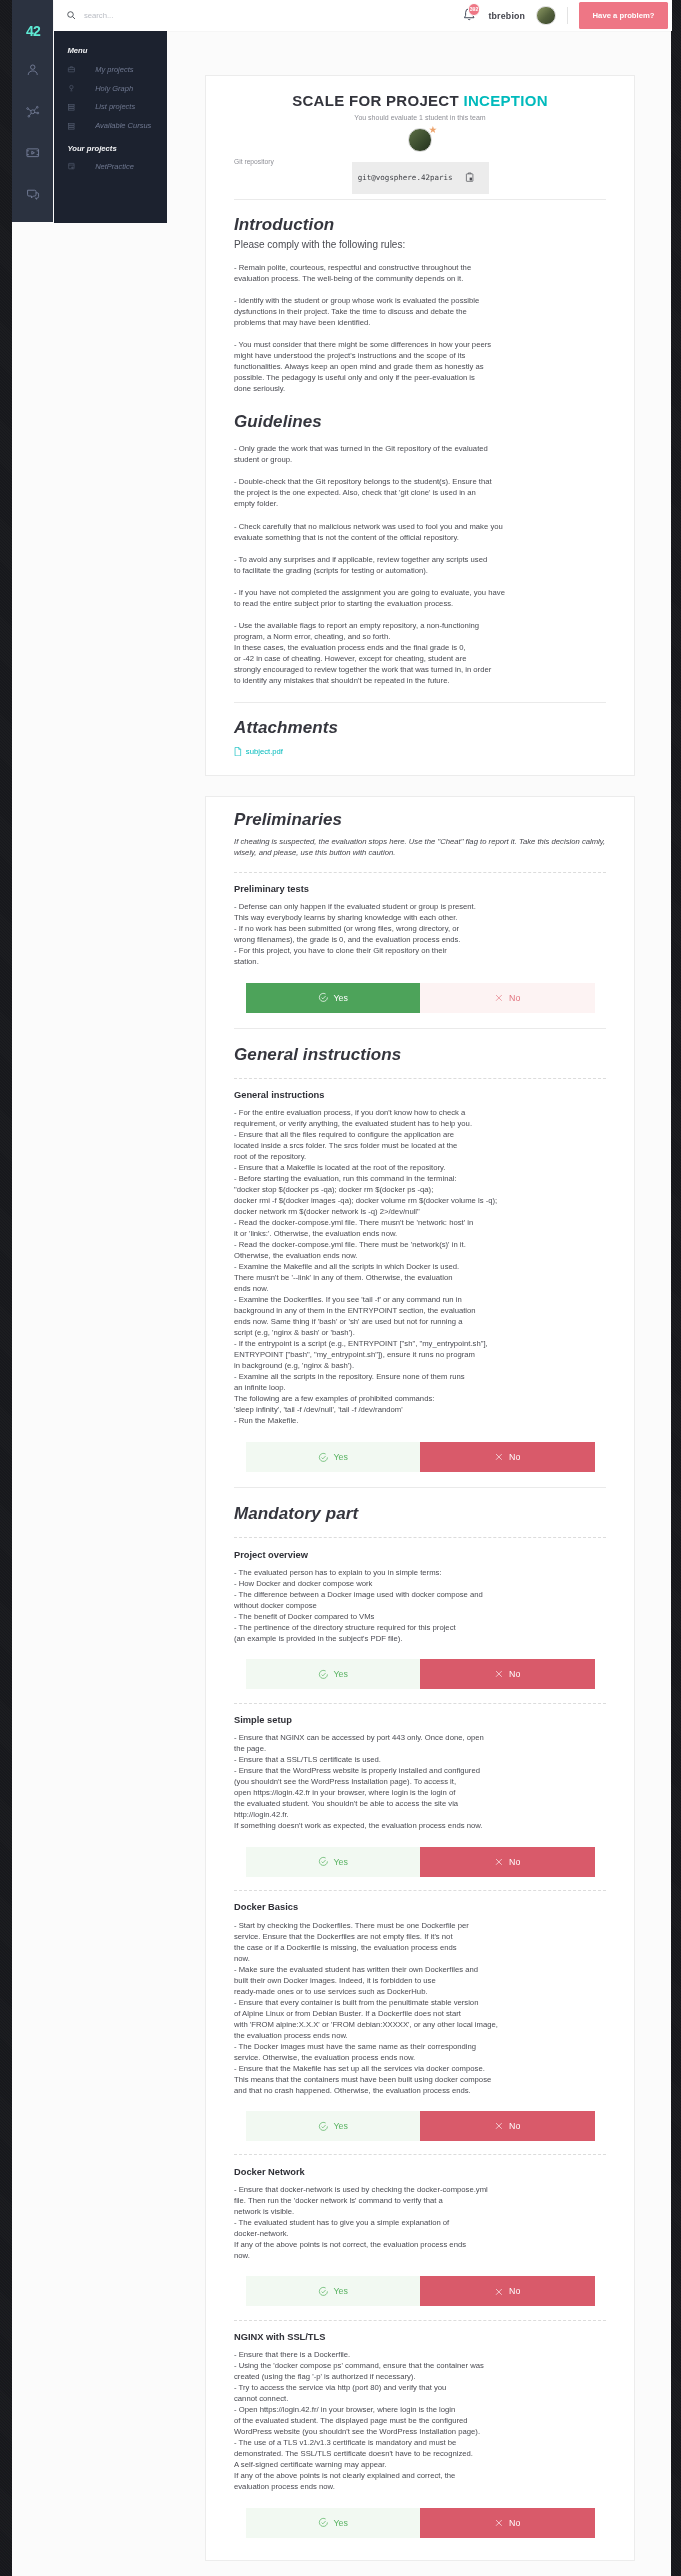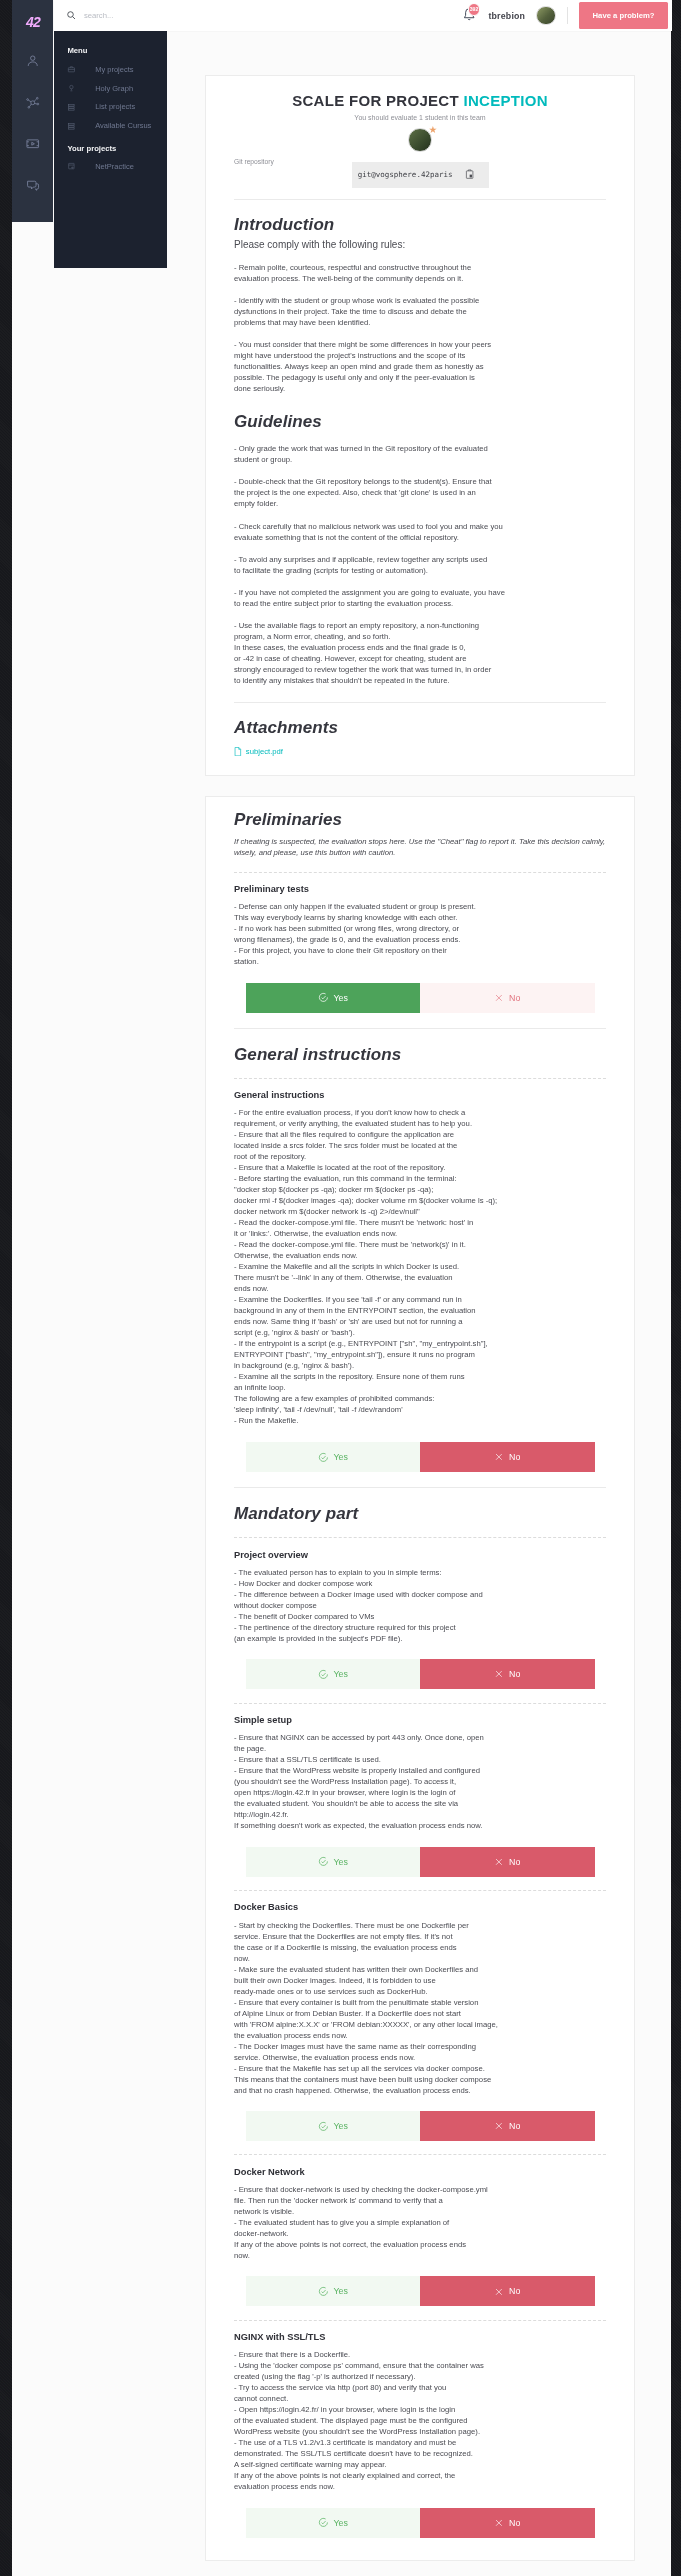--- a/index.html
+++ b/index.html
@@ -24,44 +24,44 @@
            min-width:12.4px; height:12.4px; border-radius:50%; display:flex; align-items:center; justify-content:center; border:1px solid #fff; }
   .username { font-size:8.8px; font-weight:bold; color:#44454d; letter-spacing:0.2px; }
   .avatar-sm { width:19.6px; height:19.6px; border-radius:50%; background:linear-gradient(135deg,#8d9a63 0%,#53603c 55%,#39452c 100%); border:0.5px solid #d8d8d8; }
   .top-divider { width:0.5px; height:17.5px; background:#e3e3e3; }
   .problem-btn { background:#ee7685; color:#fff; font-weight:bold; font-size:7.7px; border:none; cursor:pointer;
                  height:27px; padding:0 13.4px; border-radius:1.5px; font-family:"Liberation Sans",sans-serif; }
 
   
   .iconbar { position:absolute; left:12.4px; top:0; width:41px; height:222px; background:#2b3240; z-index:6;
              display:flex; flex-direction:column; align-items:center; }
-  .logo42 { color:#f0abfc; font-size:14px; font-weight:bold; font-style:italic; letter-spacing:-1px; margin-top:14px; }
+  .logo42 { color:#5eead4; font-size:14px; font-weight:bold; letter-spacing:-1px; margin-top:23px; }
   .iconbar .nav-ic { margin-top:24px; color:#77809a; }
   .iconbar .nav-ic:first-of-type { margin-top:23px; }
-  .menupanel { position:absolute; left:54px; top:31px; width:113px; height:237px; background:#1c222f; z-index:4; padding:10.3px 13.4px; }
+  .menupanel { position:absolute; left:54px; top:31px; width:113px; height:192px; background:#1c222f; z-index:4; padding:10.3px 13.4px;font-style:italic; }
   .menu-title { color:#f2f3f5; font-weight:bold; font-size:7.7px; margin:5.2px 0 9.3px; }
   .menu-item { display:flex; align-items:center; gap:19px; color:#6f7890; font-size:7.5px; margin-bottom:9.8px; cursor:pointer; }
   .menu-item .mi-ic { color:#5b6478; display:flex; }
   .menu-section-2 { margin-top:13.4px; }
 
   
   .content { position:absolute; left:205px; top:75px; width:430px; z-index:2; }
   .card { background:#fff; border:0.5px solid #ececec; margin-bottom:19.6px; padding:13.4px 28px 17.5px; }
   .hr-solid { border-top:0.5px solid #eaeaea; margin:15.5px 0; }
   .hr-dashed { border-top:0.5px dashed #dcdcdc; margin:13.4px 0 11.3px; }
   h1.scale-title { text-align:center; font-size:15px; font-weight:800; color:#33343c; letter-spacing:0.3px; margin-top:3.1px; }
   h1.scale-title .proj { color:#00babc; }
   .scale-sub { text-align:center; color:#8e8f96; font-size:7px; margin-top:4.6px; }
   .team-avatar-wrap { display:flex; justify-content:center; margin-top:7.2px; }
   .team-avatar { position:relative; width:24px; height:24px; }
   .team-avatar .ava { width:24px; height:24px; border-radius:50%; background:linear-gradient(135deg,#5d7046 0%,#394a2d 60%,#24301d 100%); border:0.5px solid #d8d8d8; }
   .team-avatar .star { position:absolute; top:-4.6px; right:-5.2px; color:#eda36b; font-size:9.8px; }
   .git-row { position:relative; margin-top:9.3px; height:21.6px; }
   .git-label { position:absolute; left:0; top:-3.1px; color:#8e8f96; font-size:6.7px; }
-  .git-box { width:137px; height:26px; margin:0 auto; background:#ececec; display:flex; align-items:stretch; }
+  .git-box { width:137px; height:32px; margin:0 auto; background:#ececec; display:flex; align-items:stretch; }
   .git-text { font-family:"DejaVu Sans Mono", monospace; font-size:7.5px; color:#3f4046; display:flex; align-items:center; padding:0 6.2px; }
   .git-copy { width:21.6px; display:flex; align-items:center; justify-content:center; cursor:pointer; color:#4b4c52; }
   h2.h2 { font-size:17px; font-weight:800; color:#35363e; letter-spacing:0.1px;font-style:italic; }
   .lead { font-size:10px; color:#4a4b52; margin-top:4.1px; }
   .para { font-size:7.7px; color:#4a4b52; line-height:11px; white-space:pre-line; margin-top:11.3px; }
   .mt-sec { margin-top:17.5px; }
   .attach-link { display:inline-flex; align-items:center; gap:4.1px; color:#00babc; font-size:7.7px; margin-top:8.2px; cursor:pointer; }
   h3.h3 { font-size:9.3px; font-weight:bold; color:#2f3037; }
   .note { font-size:7.7px; font-style:italic; color:#45464d; line-height:11.3px; margin-top:5.2px; }
   .body { font-size:7.7px; color:#4a4b52; line-height:11px; white-space:pre-line; margin-top:7.2px; }

